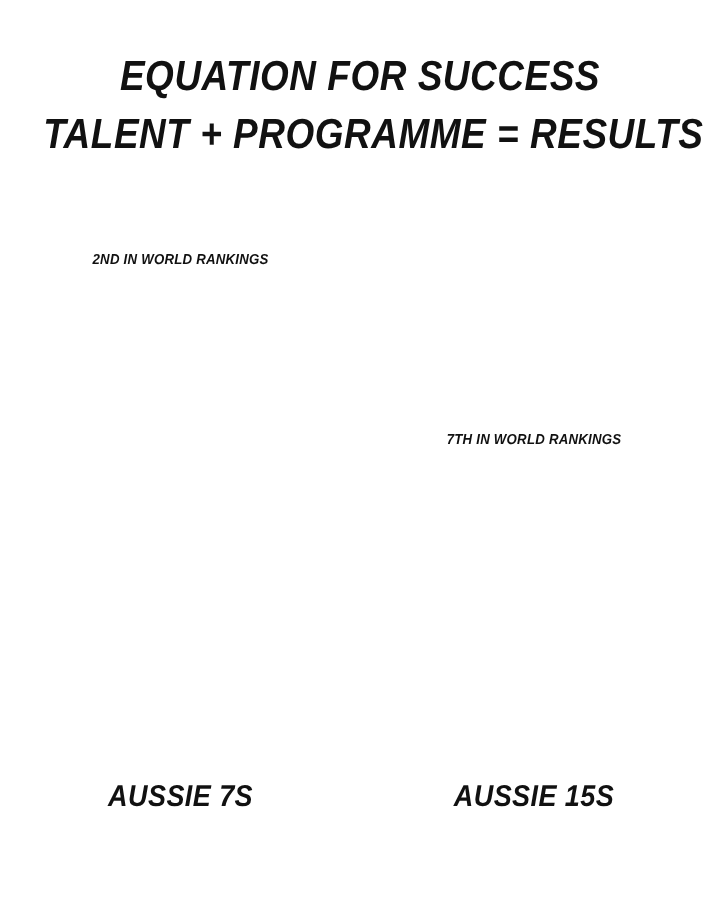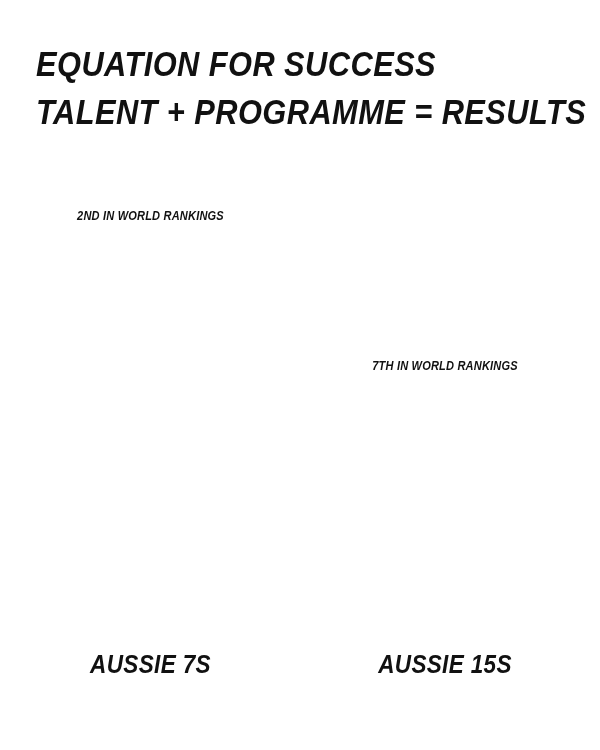--- a/index.html
+++ b/index.html
@@ -23,20 +23,21 @@
     height: 750px;
     background: #ffffff;
   }
 
   
   .title-block {
     position: absolute;
     left: 0;
     top: 42px;
     width: 600px;
+    text-align: center;
   }
   .title-line {
     display: block;
     color: #111111;
     font-family: "Liberation Sans Narrow", "Liberation Sans", sans-serif;
     font-weight: bold;
     font-style: italic;
     letter-spacing: 0.5px;
     white-space: nowrap;
     transform: scaleX(0.88);

